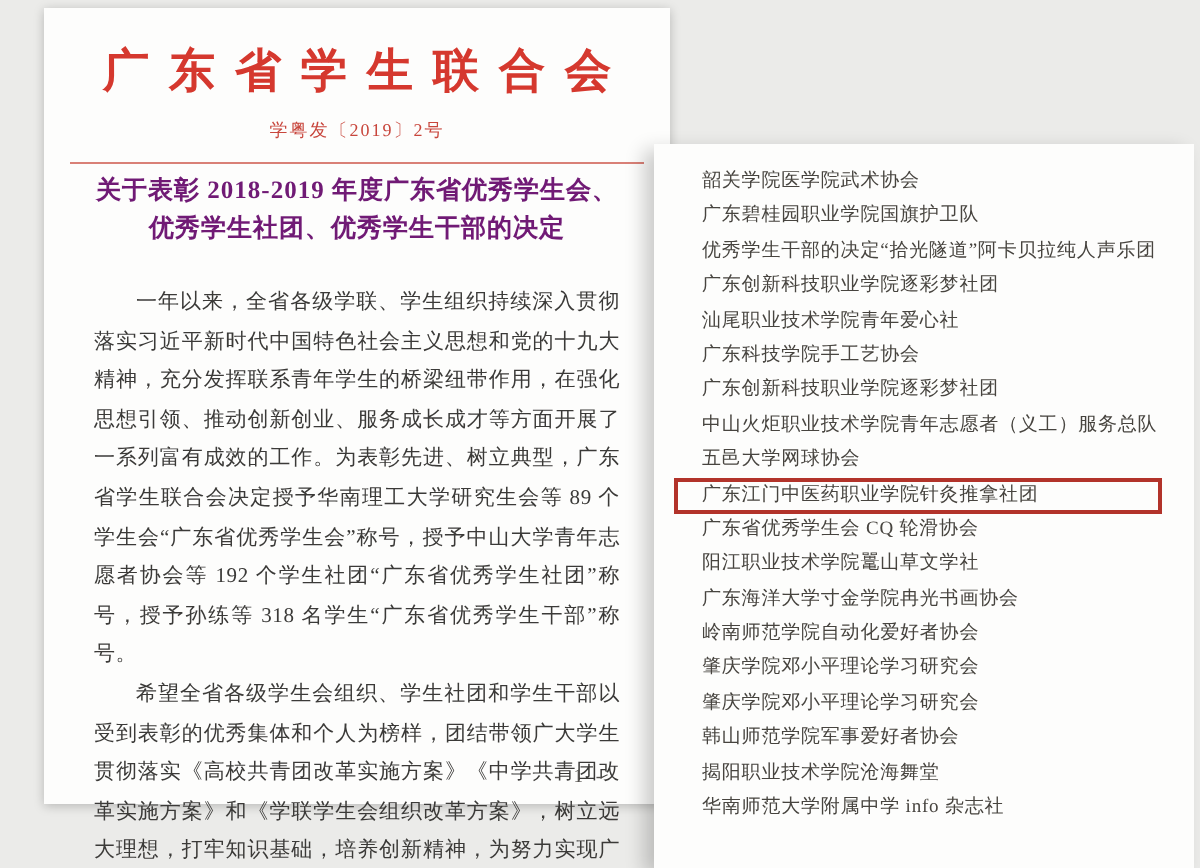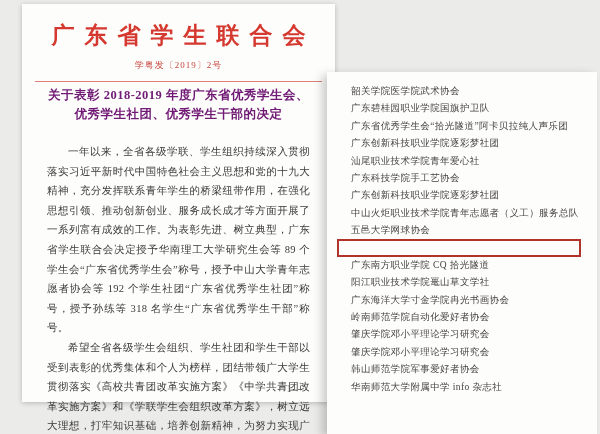--- a/index.html
+++ b/index.html
@@ -63,32 +63,34 @@
     <p>一年以来，全省各级学联、学生组织持续深入贯彻落实习近平新时代中国特色社会主义思想和党的十九大精神，充分发挥联系青年学生的桥梁纽带作用，在强化思想引领、推动创新创业、服务成长成才等方面开展了一系列富有成效的工作。为表彰先进、树立典型，广东省学生联合会决定授予华南理工大学研究生会等 89 个学生会“广东省优秀学生会”称号，授予中山大学青年志愿者协会等 192 个学生社团“广东省优秀学生社团”称号，授予孙练等 318 名学生“广东省优秀学生干部”称号。</p>
     <p>希望全省各级学生会组织、学生社团和学生干部以受到表彰的优秀集体和个人为榜样，团结带领广大学生贯彻落实《高校共青团改革实施方案》《中学共青团改革实施方案》和《学联学生会组织改革方案》，树立远大理想，打牢知识基础，培养创新精神，为努力实现广东“四个走在全国前列”和中华民族伟大复兴的中国梦谱写青春篇章。</p>
   </div>
   <div class="page-number">- 1 -</div>
 </div>
 
 <div class="page page-right">
   <div class="org-list">
     <div class="list-item">韶关学院医学院武术协会</div>
     <div class="list-item">广东碧桂园职业学院国旗护卫队</div>
-    <div class="list-item">广东省优秀学生会“拾光隧道”阿卡贝拉纯人声乐团</div>
+    <div class="list-item">优秀学生干部的决定“拾光隧道”阿卡贝拉纯人声乐团</div>
     <div class="list-item">广东创新科技职业学院逐彩梦社团</div>
     <div class="list-item">汕尾职业技术学院青年爱心社</div>
     <div class="list-item">广东科技学院手工艺协会</div>
     <div class="list-item">广东创新科技职业学院逐彩梦社团</div>
     <div class="list-item">中山火炬职业技术学院青年志愿者（义工）服务总队</div>
     <div class="list-item">五邑大学网球协会</div>
     <div class="list-item highlighted">
+      <span>广东江门中医药职业学院针灸推拿社团</span>
       <span class="hl-box"></span>
     </div>
-    <div class="list-item">广东南方职业学院 CQ 拾光隧道</div>
+    <div class="list-item">广东省优秀学生会 CQ 轮滑协会</div>
     <div class="list-item">阳江职业技术学院鼍山草文学社</div>
     <div class="list-item">广东海洋大学寸金学院冉光书画协会</div>
     <div class="list-item">岭南师范学院自动化爱好者协会</div>
     <div class="list-item">肇庆学院邓小平理论学习研究会</div>
     <div class="list-item">肇庆学院邓小平理论学习研究会</div>
     <div class="list-item">韩山师范学院军事爱好者协会</div>
+    <div class="list-item">揭阳职业技术学院沧海舞堂</div>
     <div class="list-item">华南师范大学附属中学 info 杂志社</div>
   </div>
 </div>
 
 </body></html>

